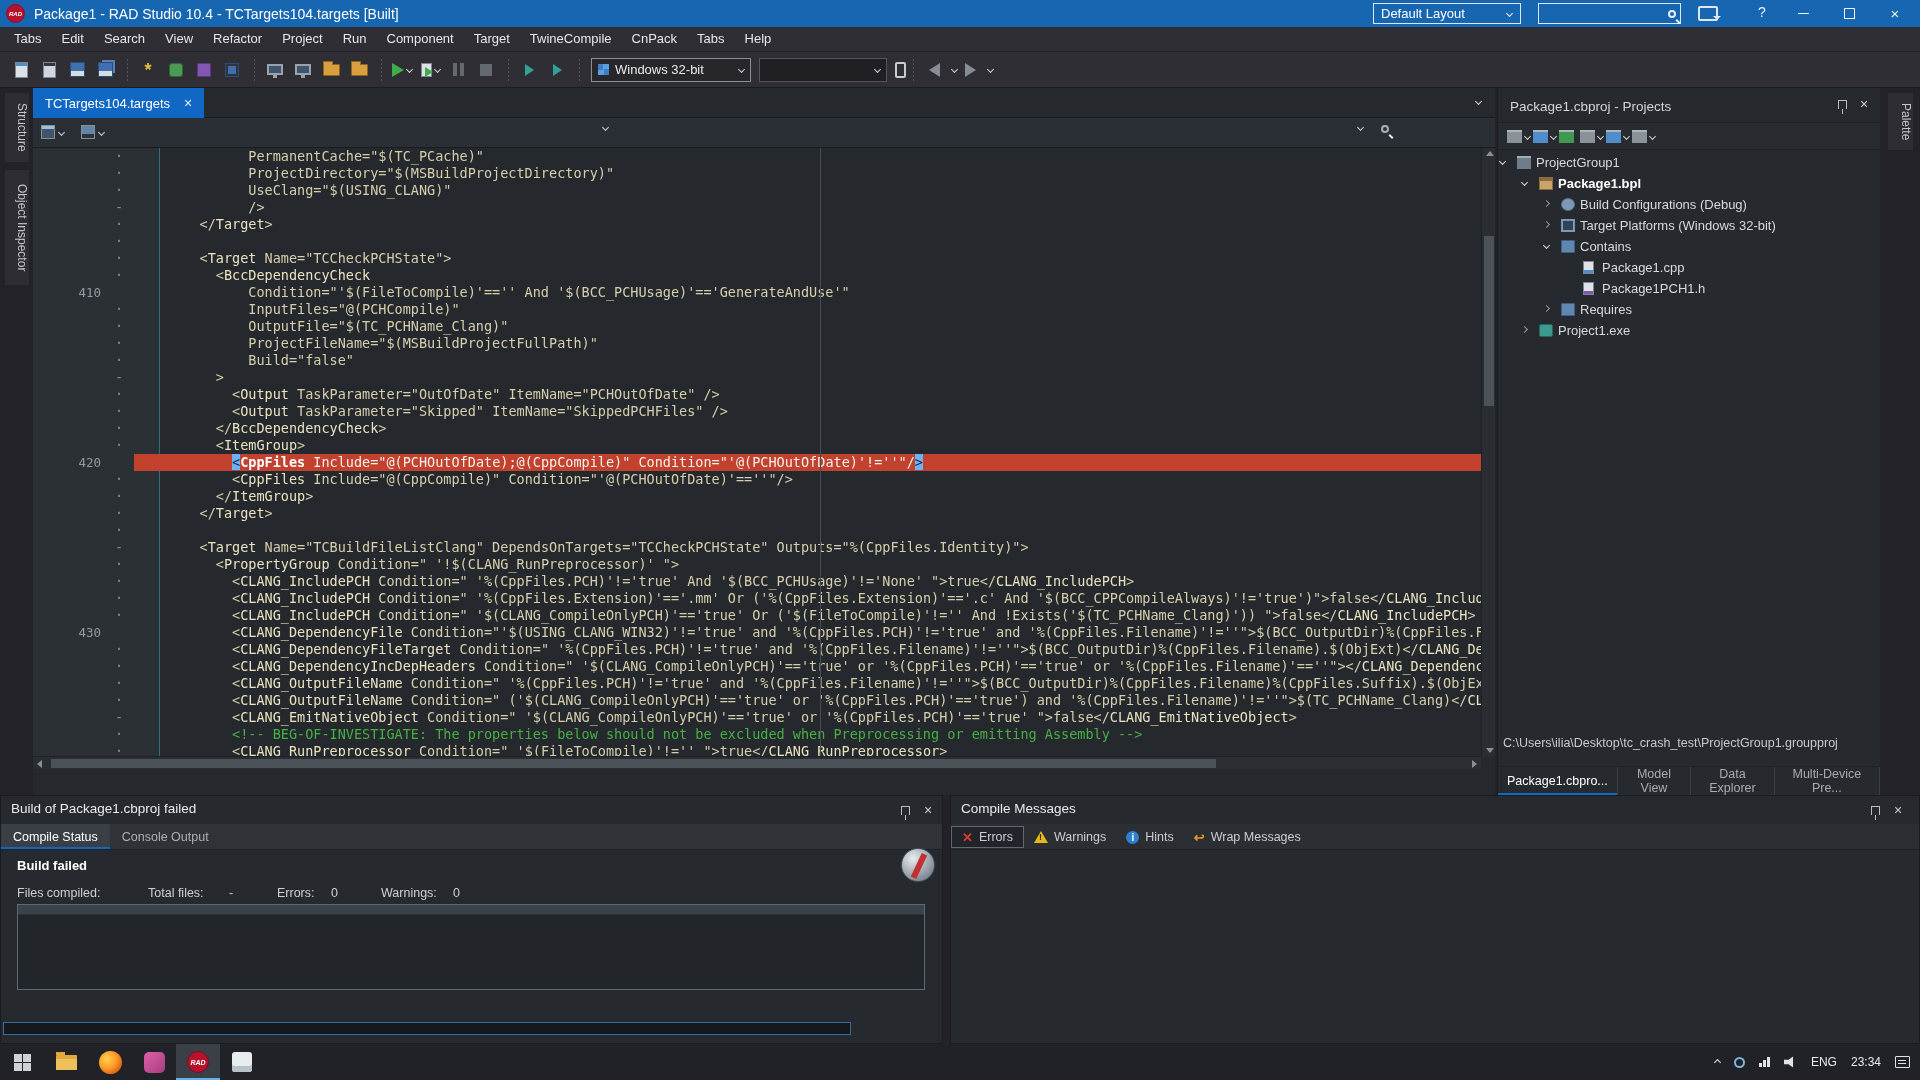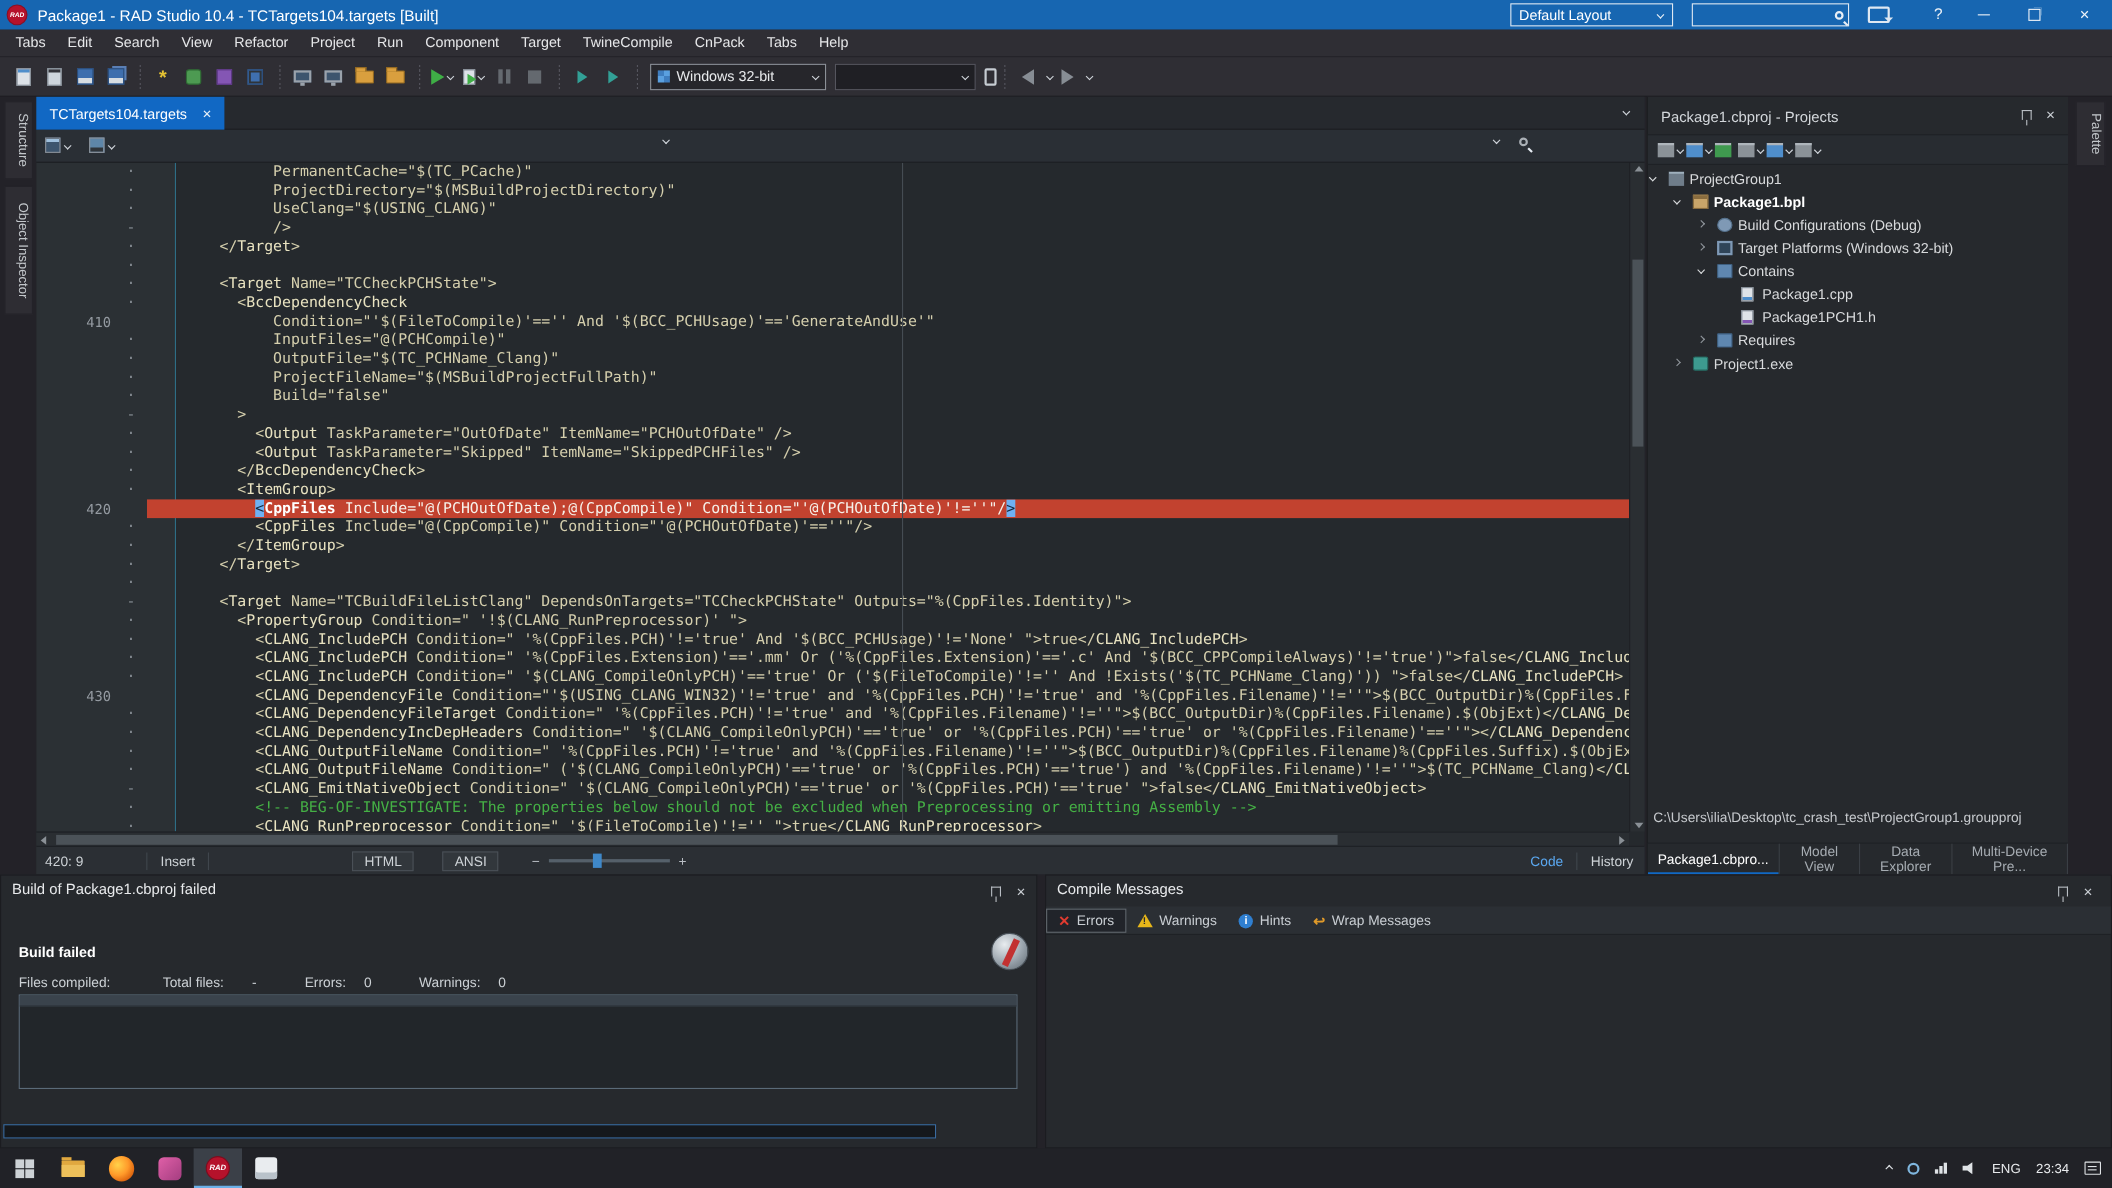--- a/index.html
+++ b/index.html
@@ -408,37 +408,20 @@
       <span class="varr" style="top:3px;border-bottom:5px solid #8a9096"></span>
       <div class="vthumb"></div>
       <span class="varr" style="bottom:3px;border-top:5px solid #8a9096"></span>
     </div>
     <div class="hscroll">
       <span class="harr" style="left:4px;border-right:5px solid #8a9096"></span>
       <div class="hthumb"></div>
       <span class="harr" style="right:4px;border-left:5px solid #8a9096"></span>
     </div>
 
-    <div class="statusbar">
-      <span style="margin-left:8px;width:80px">420: 9</span>
-      <span class="sb-sep"></span>
-      <span>Insert</span>
-      <span class="sb-sep"></span>
-      <span class="sb-box" style="margin-left:118px">HTML</span>
-      <span class="sb-box" style="margin-left:26px">ANSI</span>
-      <span style="margin-left:30px;color:#b9bec4">−</span>
-      <span class="zoom-track">
-          <span class="zoom-thumb"></span>
-        </span>
-      <span style="color:#b9bec4">+</span>
-      <span style="flex:1"></span>
-      <span class="sb-code">Code</span>
-      <span class="sb-sep"></span>
-      <span style="margin-right:10px">History</span>
-    </div>
   </div>
 
   <div class="rpanel">
     <div class="rp-head">
       <span class="t">Package1.cbproj - Projects</span>
       <span style="position:absolute;left:340px;top:4px" class="pin-ic"></span>
       <span style="position:absolute;left:362px;top:0" class="x-ic">×</span>
     </div>
     <div class="rp-tools">
       <span class="rpt"></span>
@@ -512,20 +495,24 @@
   </div>
 
   <div class="bzone">
 
     <div class="bpanel" style="left:0;width:943px">
       <div class="bp-title">Build of Package1.cbproj failed</div>
       <div class="bp-icons" style="left:900px">
         <span class="pin-ic"></span>
         <span class="x-ic">×</span>
       </div>
+      <div class="bp-tabs" id="bl-tabs">
+          <div class="bp-tab active">Compile Status</div>
+          <div class="bp-tab">Console Output</div>
+        </div>
       <div class="build-failed">Build failed</div>
       <span class="stat" style="left:16px">Files compiled:</span>
       <span class="stat" style="left:147px">Total files:</span>
       <span class="stat" style="left:228px">-</span>
       <span class="stat" style="left:276px">Errors:</span>
       <span class="stat" style="left:330px">0</span>
       <span class="stat" style="left:380px">Warnings:</span>
       <span class="stat" style="left:452px">0</span>
       <div class="tc-logo"></div>
       <div class="listbox"></div>

